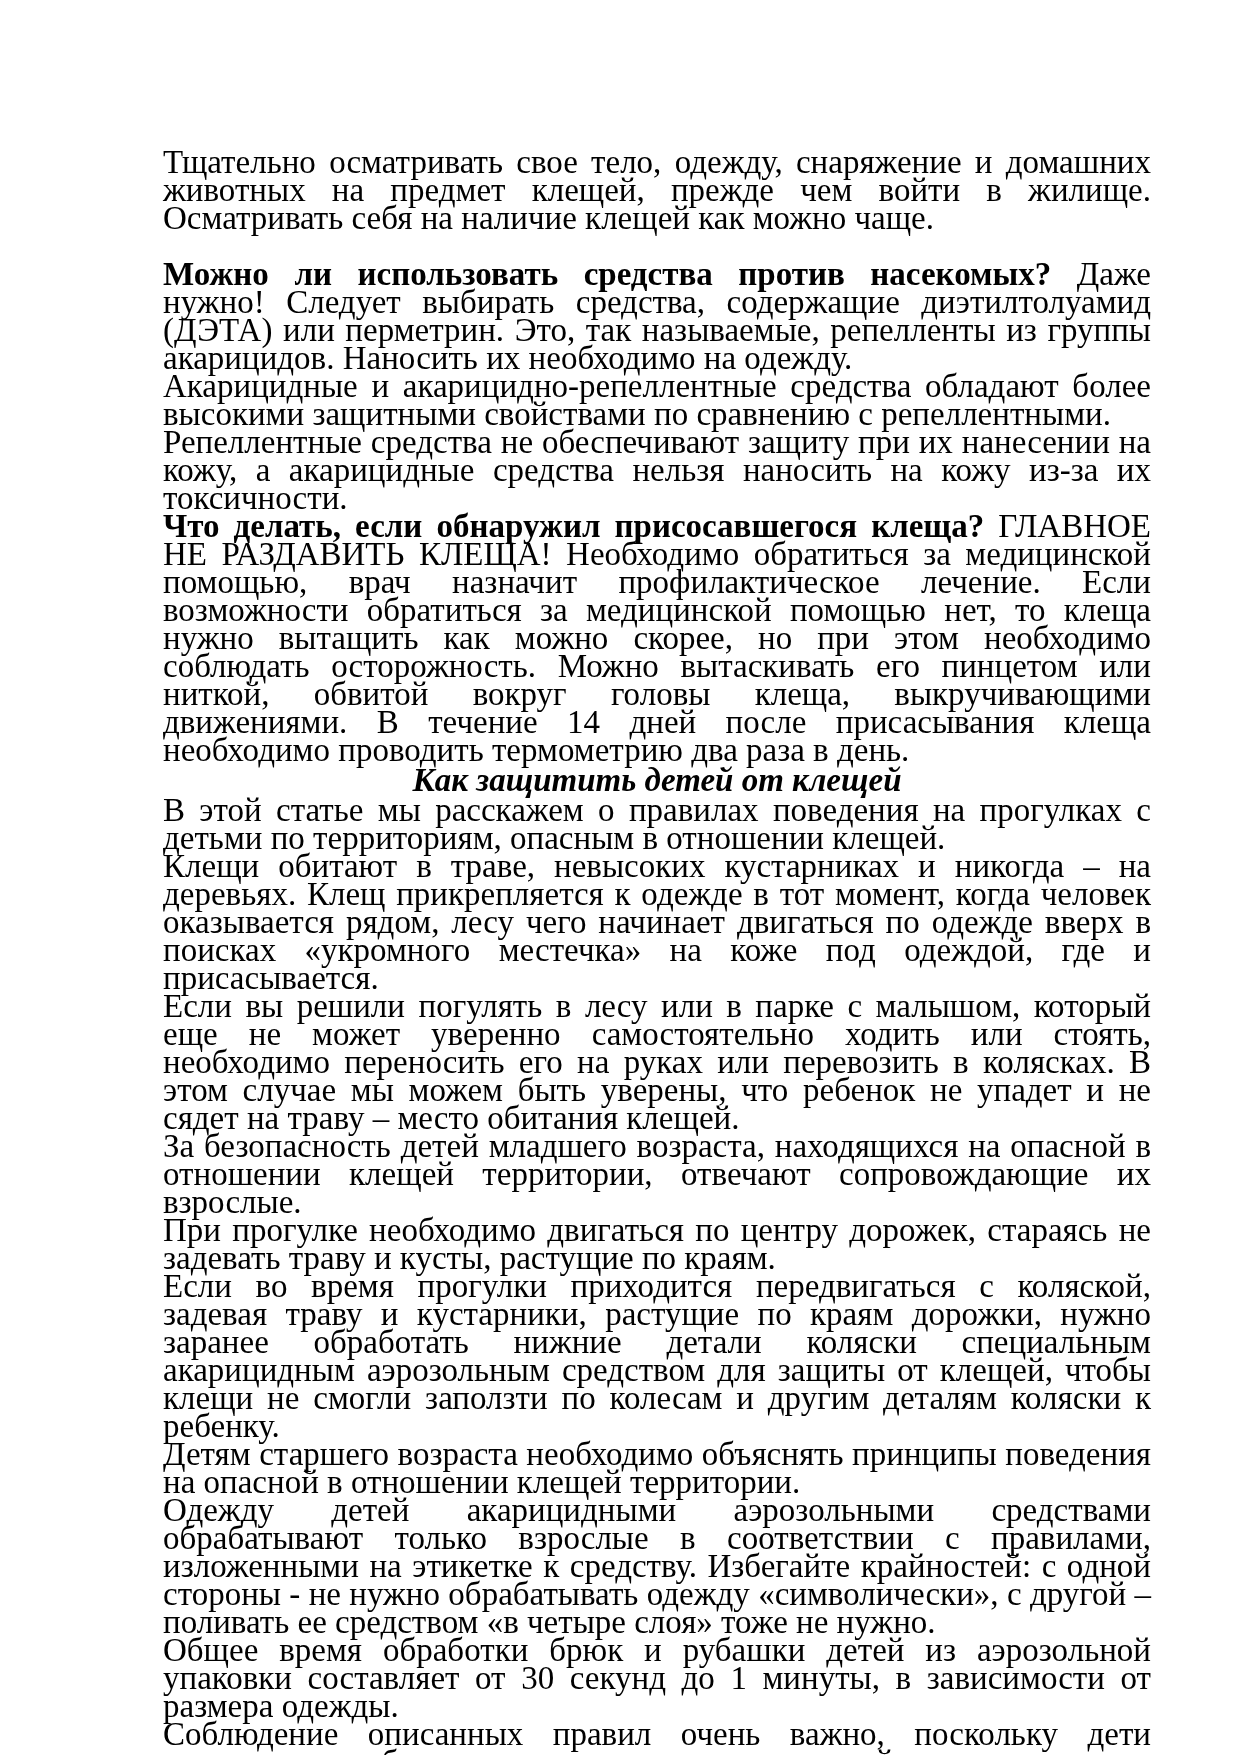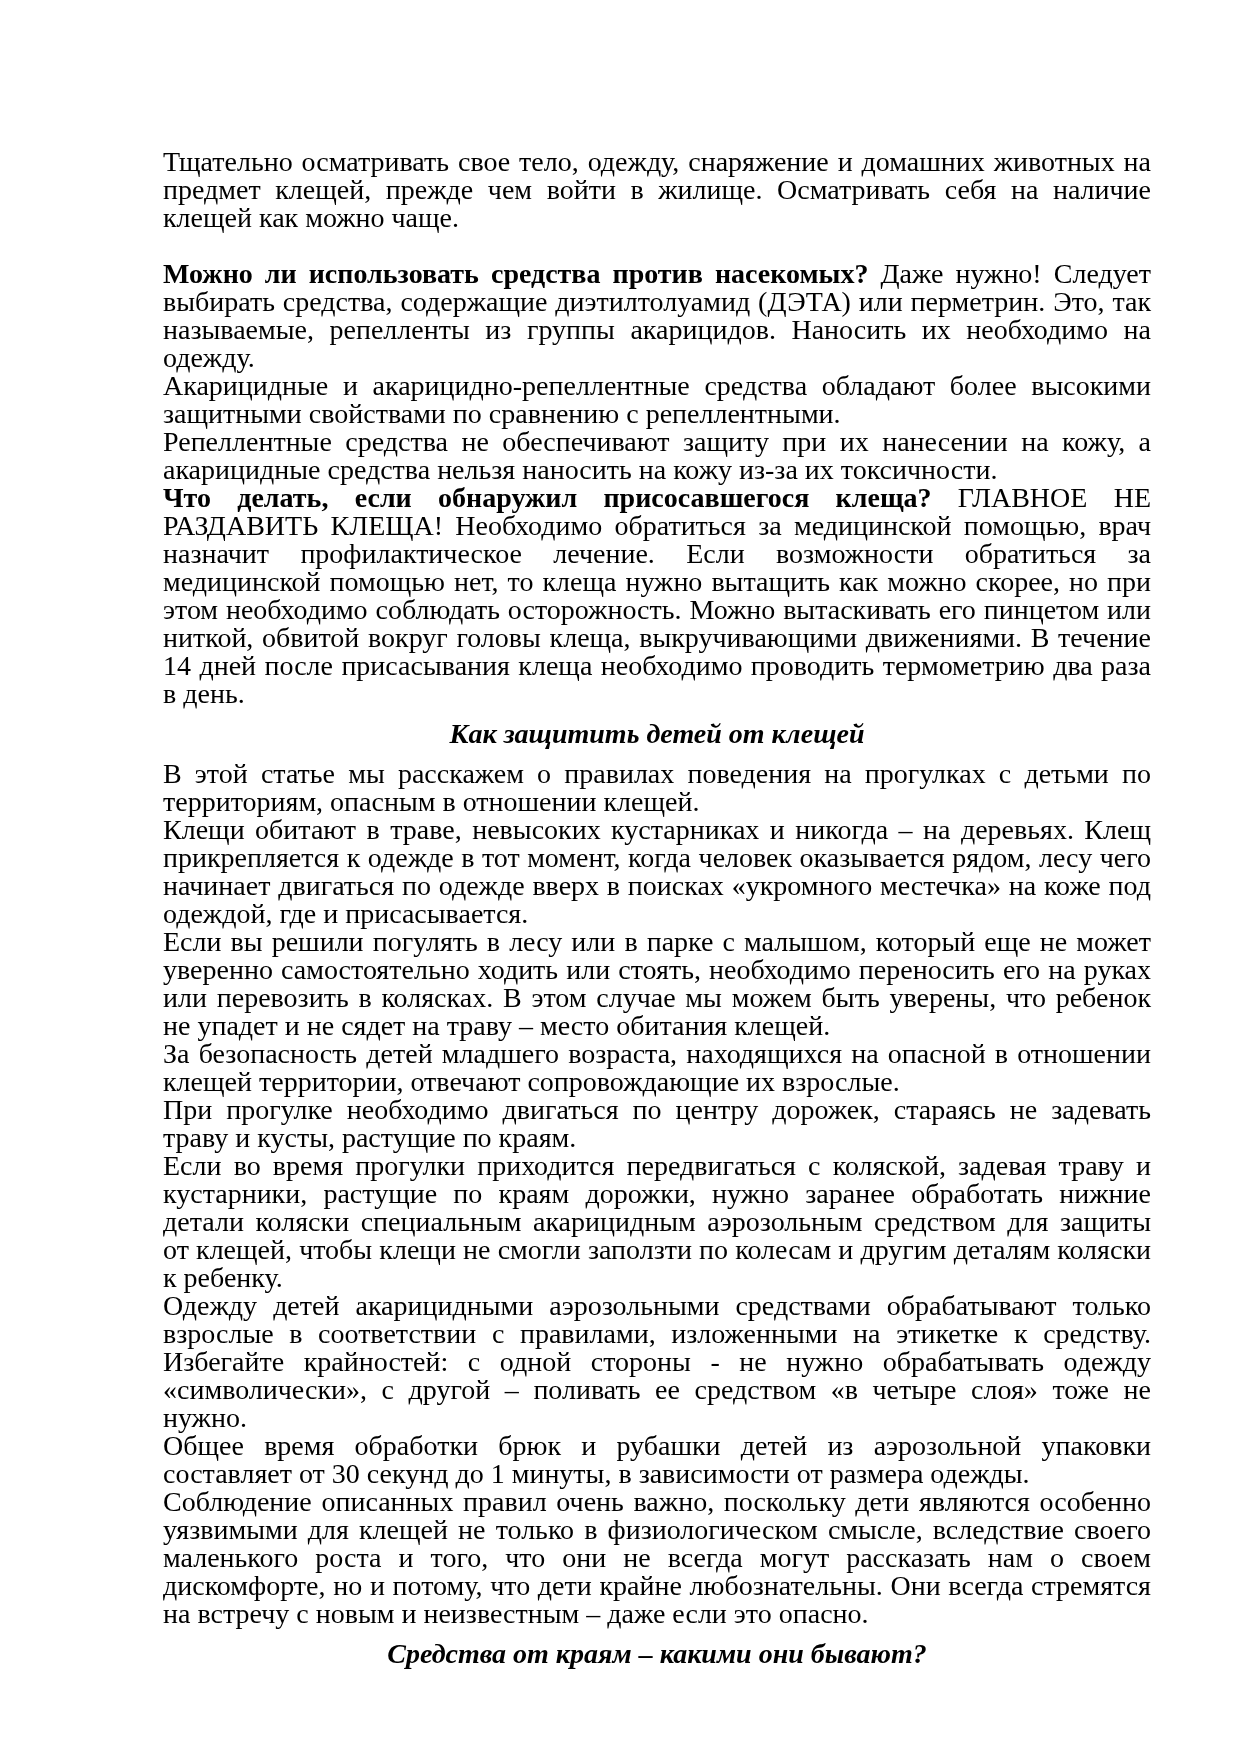--- a/index.html
+++ b/index.html
@@ -9,34 +9,34 @@
   }
   .page {
     position: relative;
     width: 1241px;
     height: 1755px;
     background: #ffffff;
     box-sizing: border-box;
     padding: 148px 90px 0 163px;
     overflow: hidden;
     font-family: "Liberation Serif", serif;
-    font-size: 28px;
+    font-size: 33px;
     line-height: 28px;
     color: #000000;
   }
   .para {
     margin: 0;
     text-align: justify;
     text-justify: inter-word;
   }
   .para b {
     font-weight: bold;
   }
   .heading {
-    margin: 12px;
+    margin: 2px;
     text-align: center;
     font-weight: bold;
     font-style: italic;
   }
   .spacer {
     height: 28px;
   }
 </style>
 </head>
 <body>
@@ -62,20 +62,21 @@
   <p class="para">Клещи обитают в траве, невысоких кустарниках и никогда – на деревьях. Клещ прикрепляется к одежде в тот момент, когда человек оказывается рядом, лесу чего начинает двигаться по одежде вверх в поисках «укромного местечка» на коже под одеждой, где и присасывается.</p>
 
   <p class="para">Если вы решили погулять в лесу или в парке с малышом, который еще не может уверенно самостоятельно ходить или стоять, необходимо переносить его на руках или перевозить в колясках. В этом случае мы можем быть уверены, что ребенок не упадет и не сядет на траву – место обитания клещей.</p>
 
   <p class="para">За безопасность детей младшего возраста, находящихся на опасной в отношении клещей территории, отвечают сопровождающие их взрослые.</p>
 
   <p class="para">При прогулке необходимо двигаться по центру дорожек, стараясь не задевать траву и кусты, растущие по краям.</p>
 
   <p class="para">Если во время прогулки приходится передвигаться с коляской, задевая траву и кустарники, растущие по краям дорожки, нужно заранее обработать нижние детали коляски специальным акарицидным аэрозольным средством для защиты от клещей, чтобы клещи не смогли заползти по колесам и другим деталям коляски к ребенку.</p>
 
+  <p class="para">Детям старшего возраста необходимо объяснять принципы поведения на опасной в отношении клещей территории.</p>
 
   <p class="para">Одежду детей акарицидными аэрозольными средствами обрабатывают только взрослые в соответствии с правилами, изложенными на этикетке к средству. Избегайте крайностей: с одной стороны - не нужно обрабатывать одежду «символически», с другой – поливать ее средством «в четыре слоя» тоже не нужно.</p>
 
   <p class="para">Общее время обработки брюк и рубашки детей из аэрозольной упаковки составляет от 30 секунд до 1 минуты, в зависимости от размера одежды.</p>
 
   <p class="para">Соблюдение описанных правил очень важно, поскольку дети являются особенно уязвимыми для клещей не только в физиологическом смысле, вследствие своего маленького роста и того, что они не всегда могут рассказать нам о своем дискомфорте, но и потому, что дети крайне любознательны. Они всегда стремятся на встречу с новым и неизвестным – даже если это опасно.</p>
 
   <p class="heading">Средства от краям – какими они бывают?</p>
 
 

